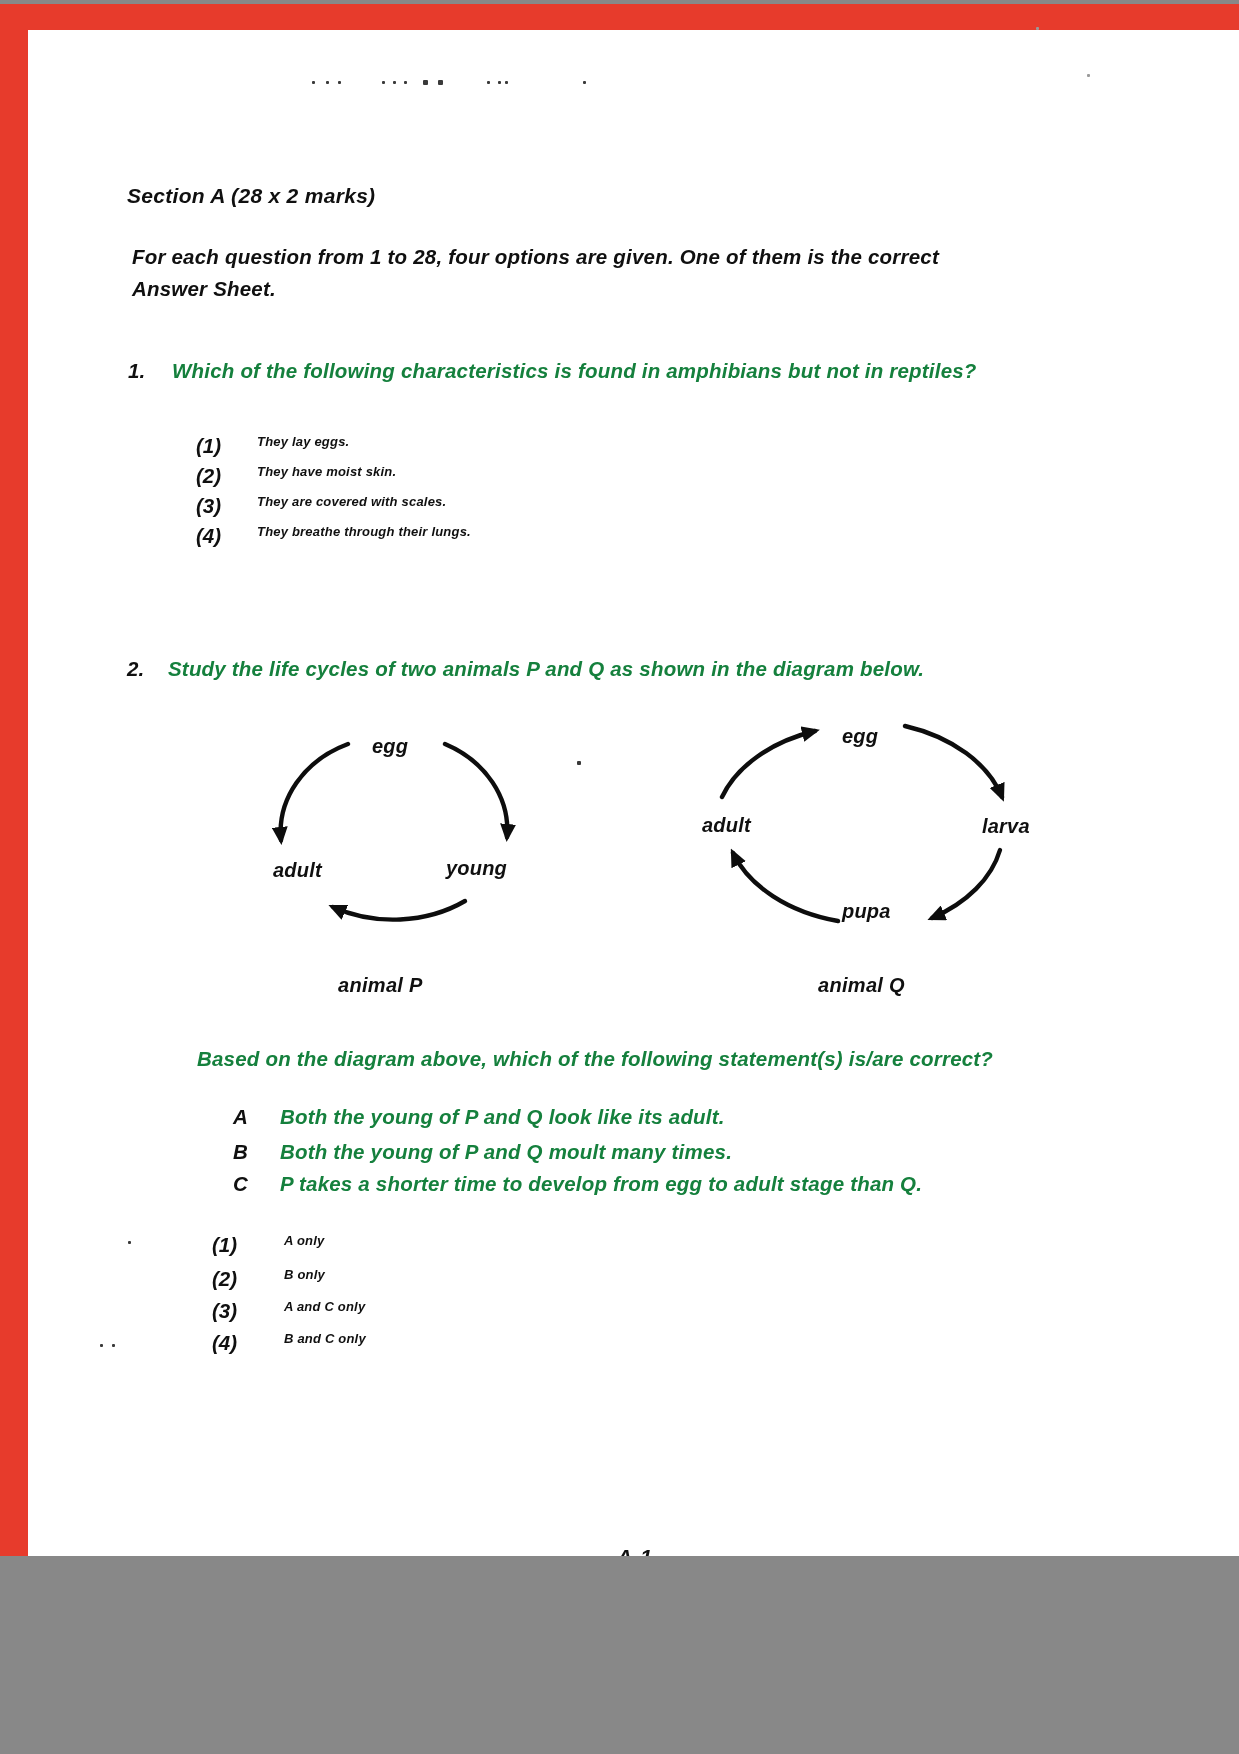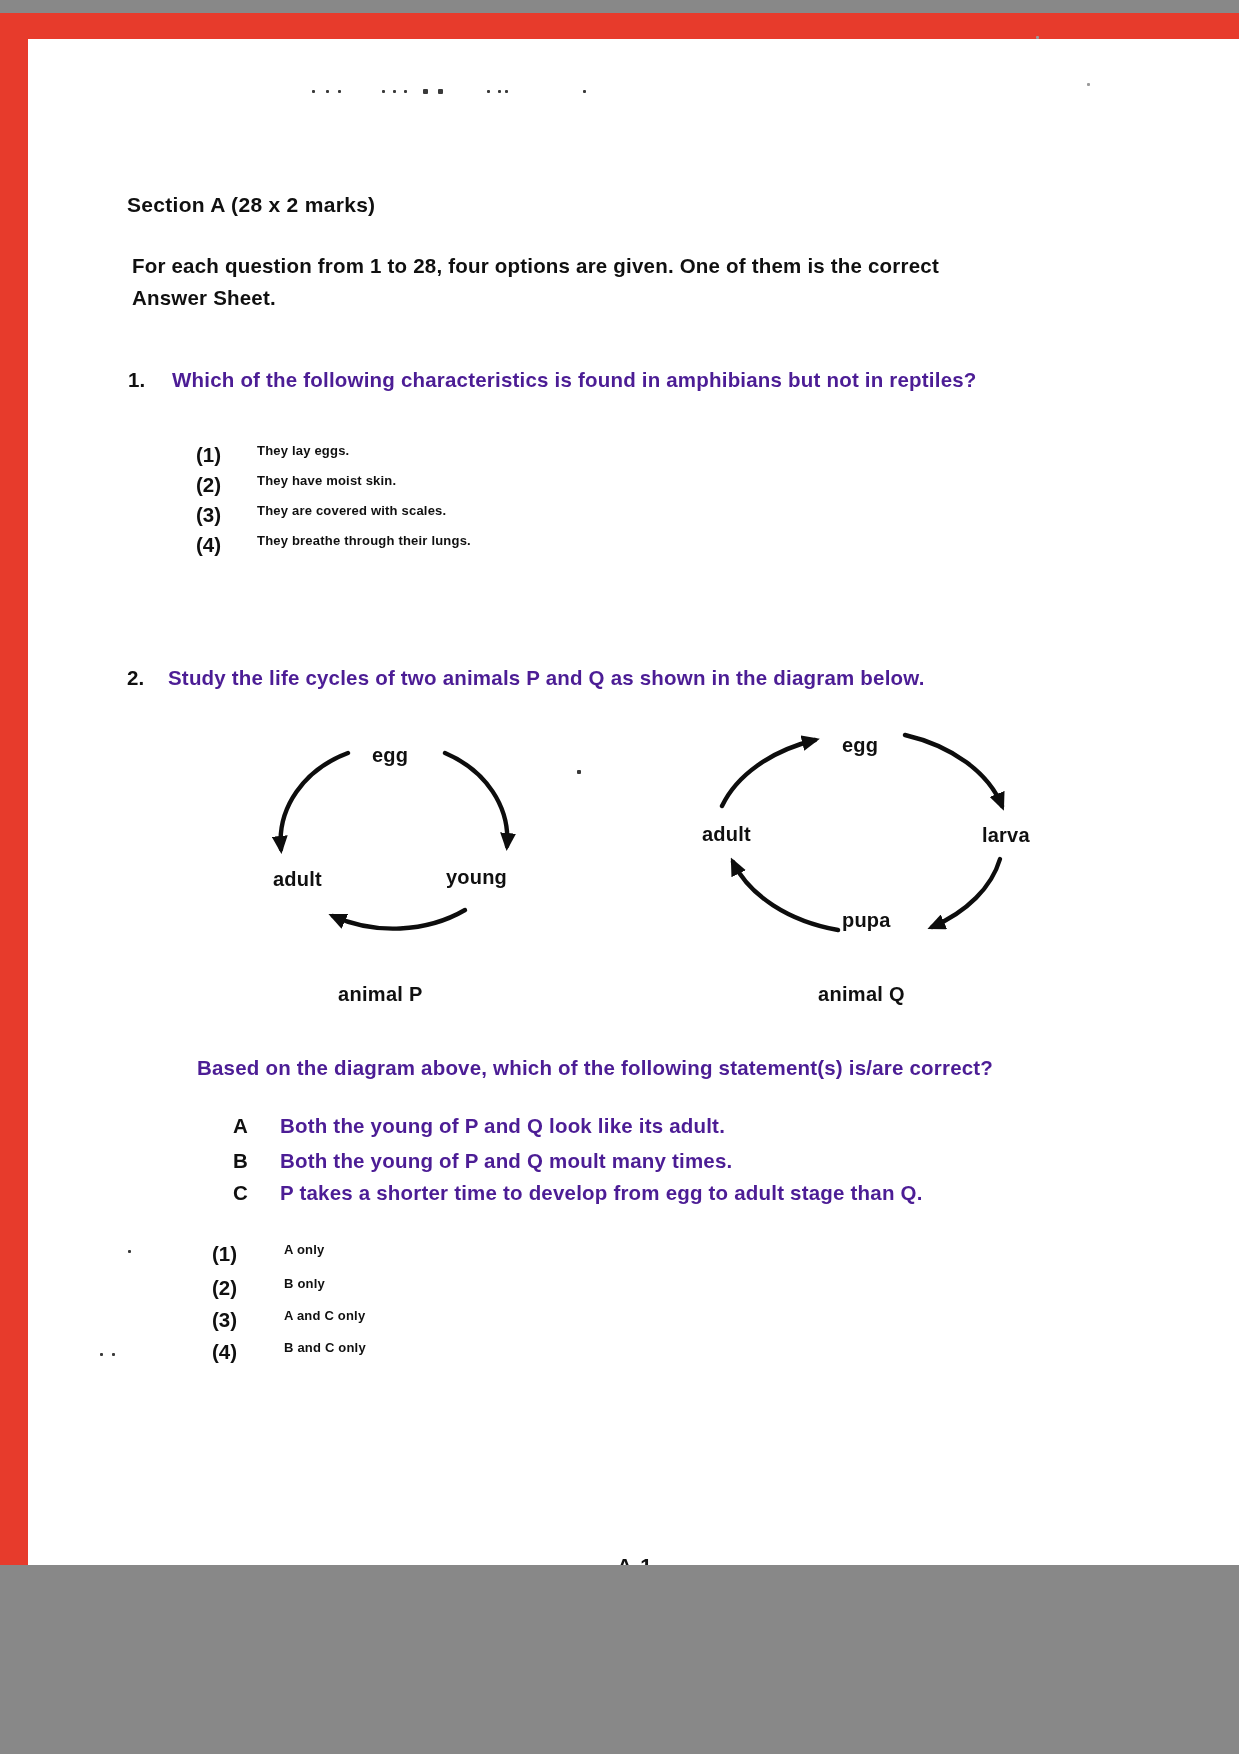--- a/index.html
+++ b/index.html
@@ -1,22 +1,23 @@
 <!DOCTYPE html>
 <html><head>
 <meta charset="utf-8">
 <style>
   html,body{margin:0;padding:0;background:#888;}
   .page{
     position:relative;width:1239px;height:1552px;background:#ffffff;
     font-family:"Liberation Sans",sans-serif;color:#101010;overflow:hidden;
-    margin:13px auto;
+    margin:4px auto;
+    font-style:italic;
   }
   .abs{position:absolute;}
-  .txt{font-size:20.5px;font-weight:700;letter-spacing:.2px;white-space:nowrap;color:#4c1d95;}
+  .txt{font-size:20.5px;font-weight:700;letter-spacing:.2px;white-space:nowrap;color:#15803d;}
   .heading{font-size:21px;font-weight:700;letter-spacing:.3px;white-space:nowrap;}
   .para-line{font-size:20.5px;font-weight:700;letter-spacing:.2px;line-height:32px;white-space:nowrap;}
   .qnum{font-size:20.5px;font-weight:700;}
   .opt-num{font-size:20.5px;font-weight:700;}
   .opt-text{font-size:13px;font-weight:700;letter-spacing:.2px;white-space:nowrap;}
   .stmt-letter{font-size:20.5px;font-weight:700;}
   .diagram-label{font-size:20px;font-weight:700;letter-spacing:.2px;white-space:nowrap;}
   .caption{font-size:20px;font-weight:700;letter-spacing:.3px;white-space:nowrap;}
   .extra-bold{font-weight:800;}
   .bar-top{left:0;top:0;width:1239px;height:26px;}

